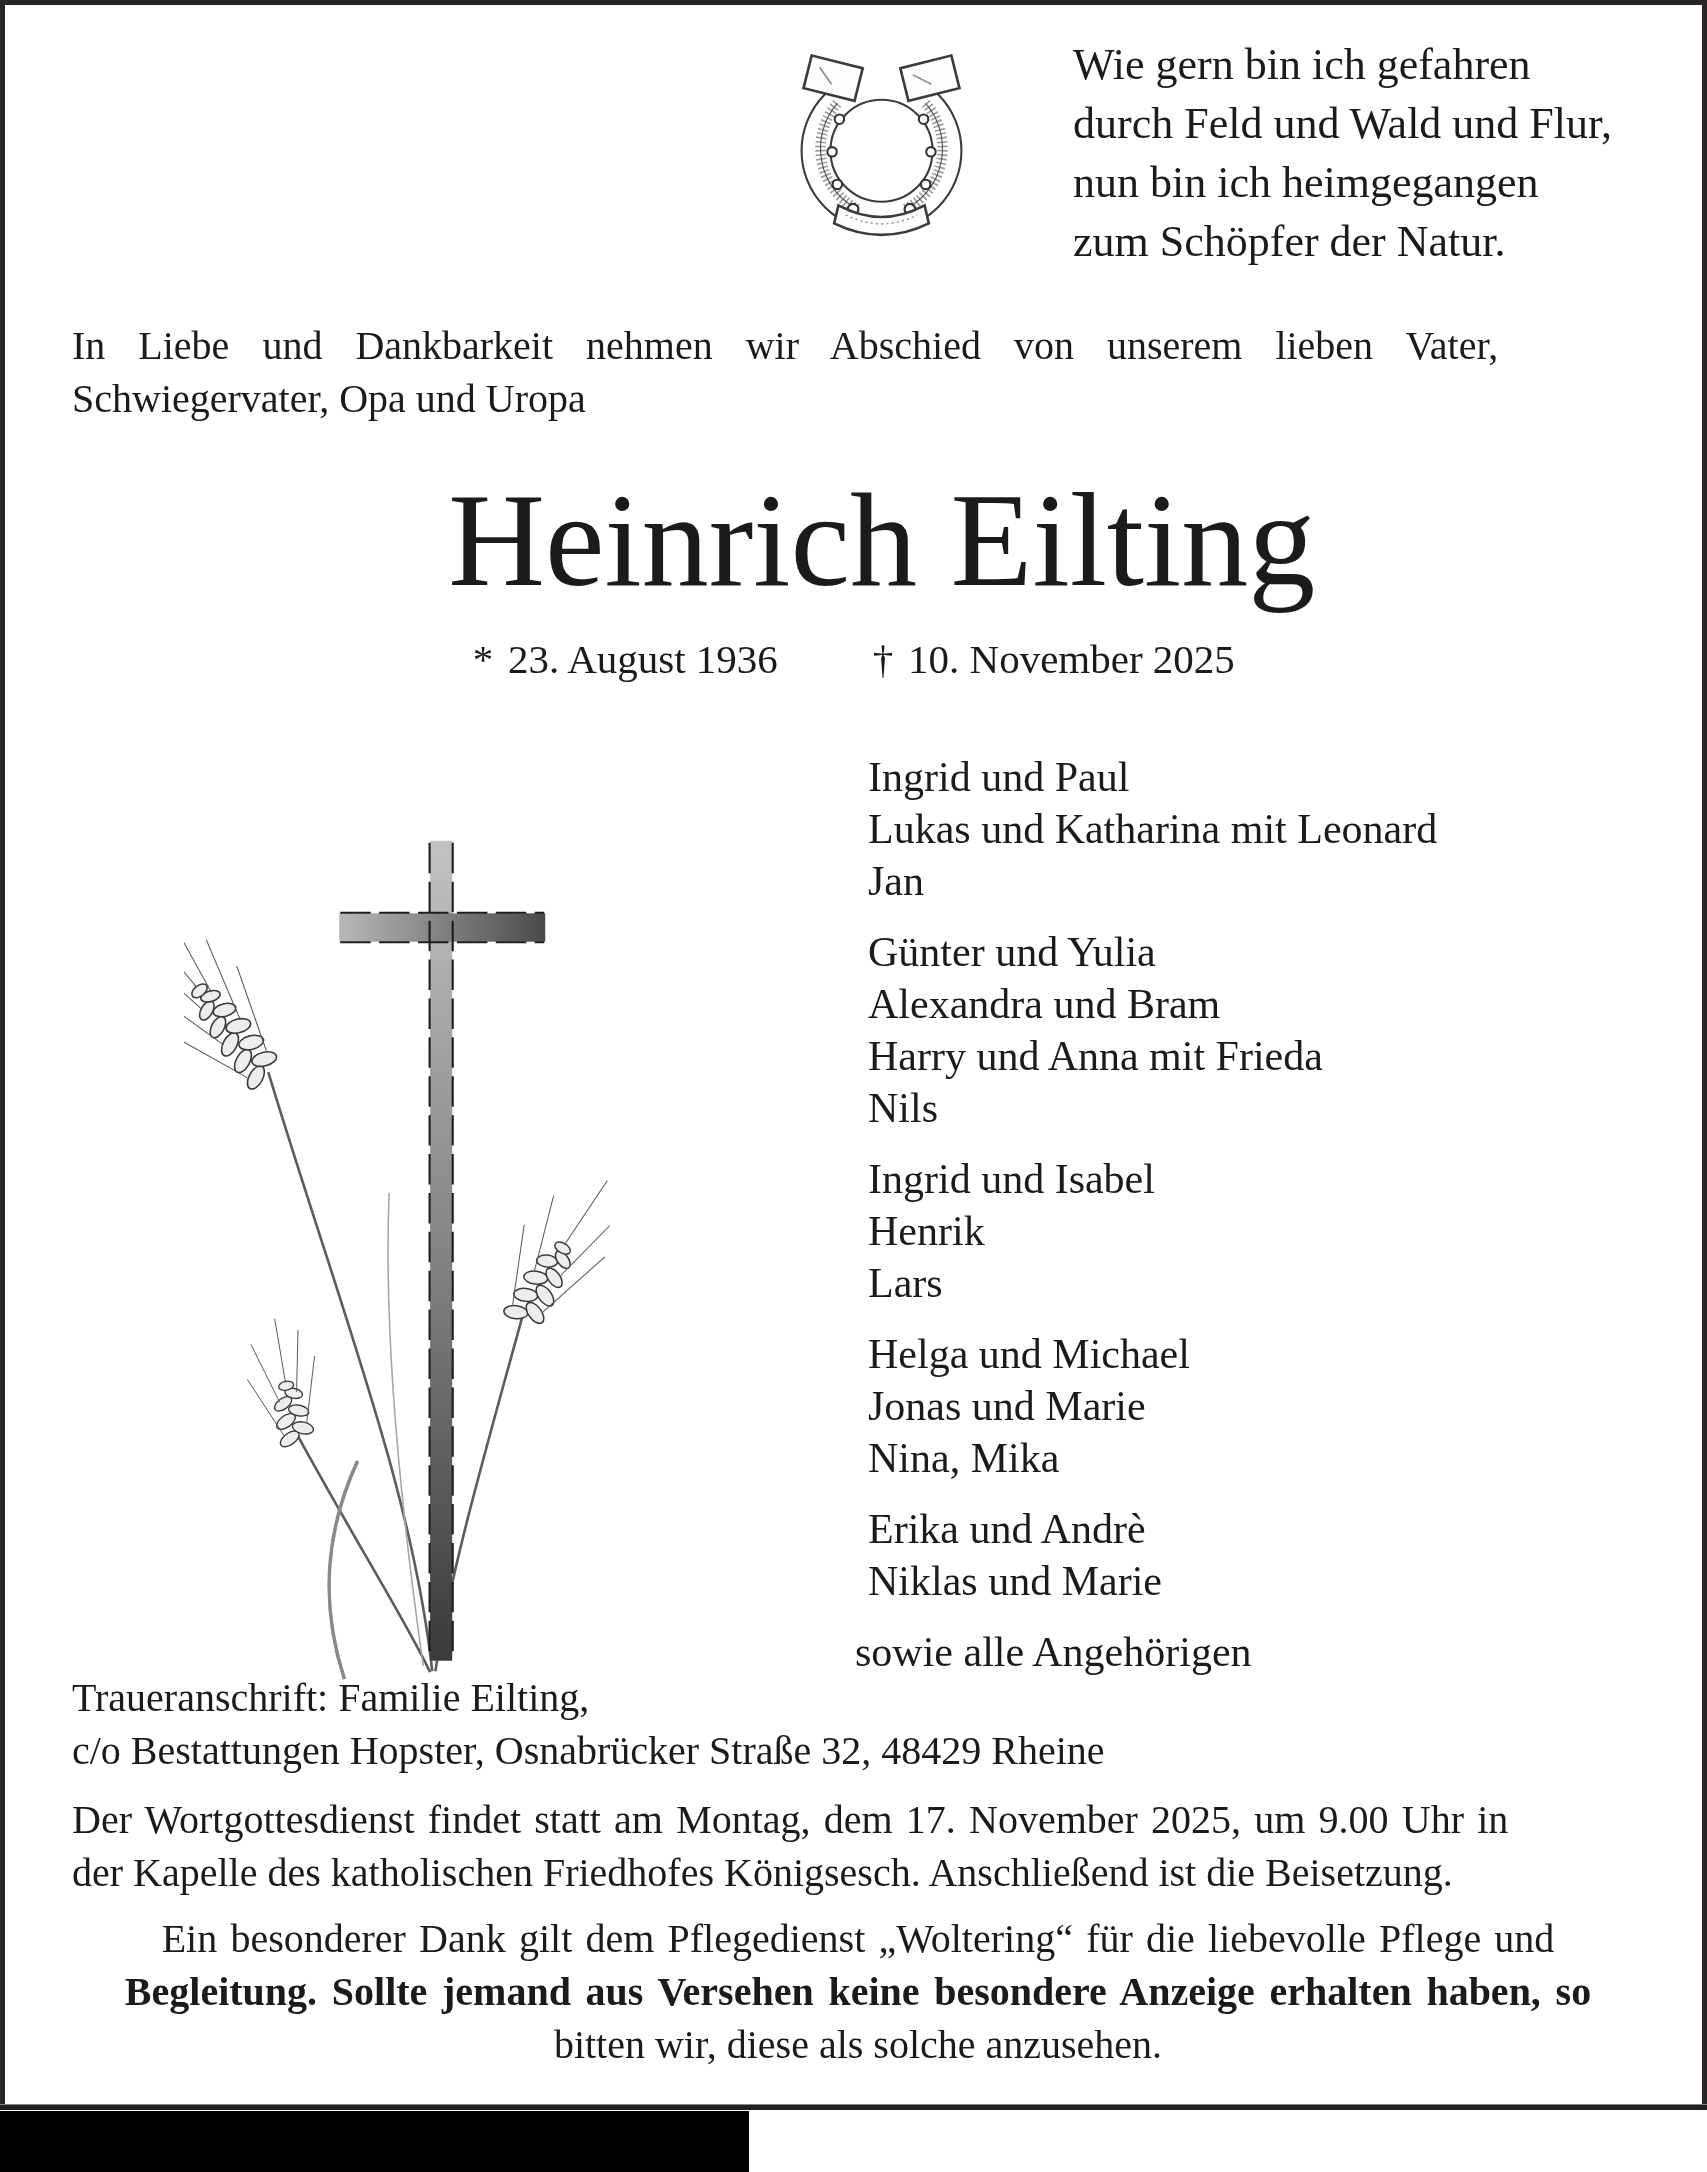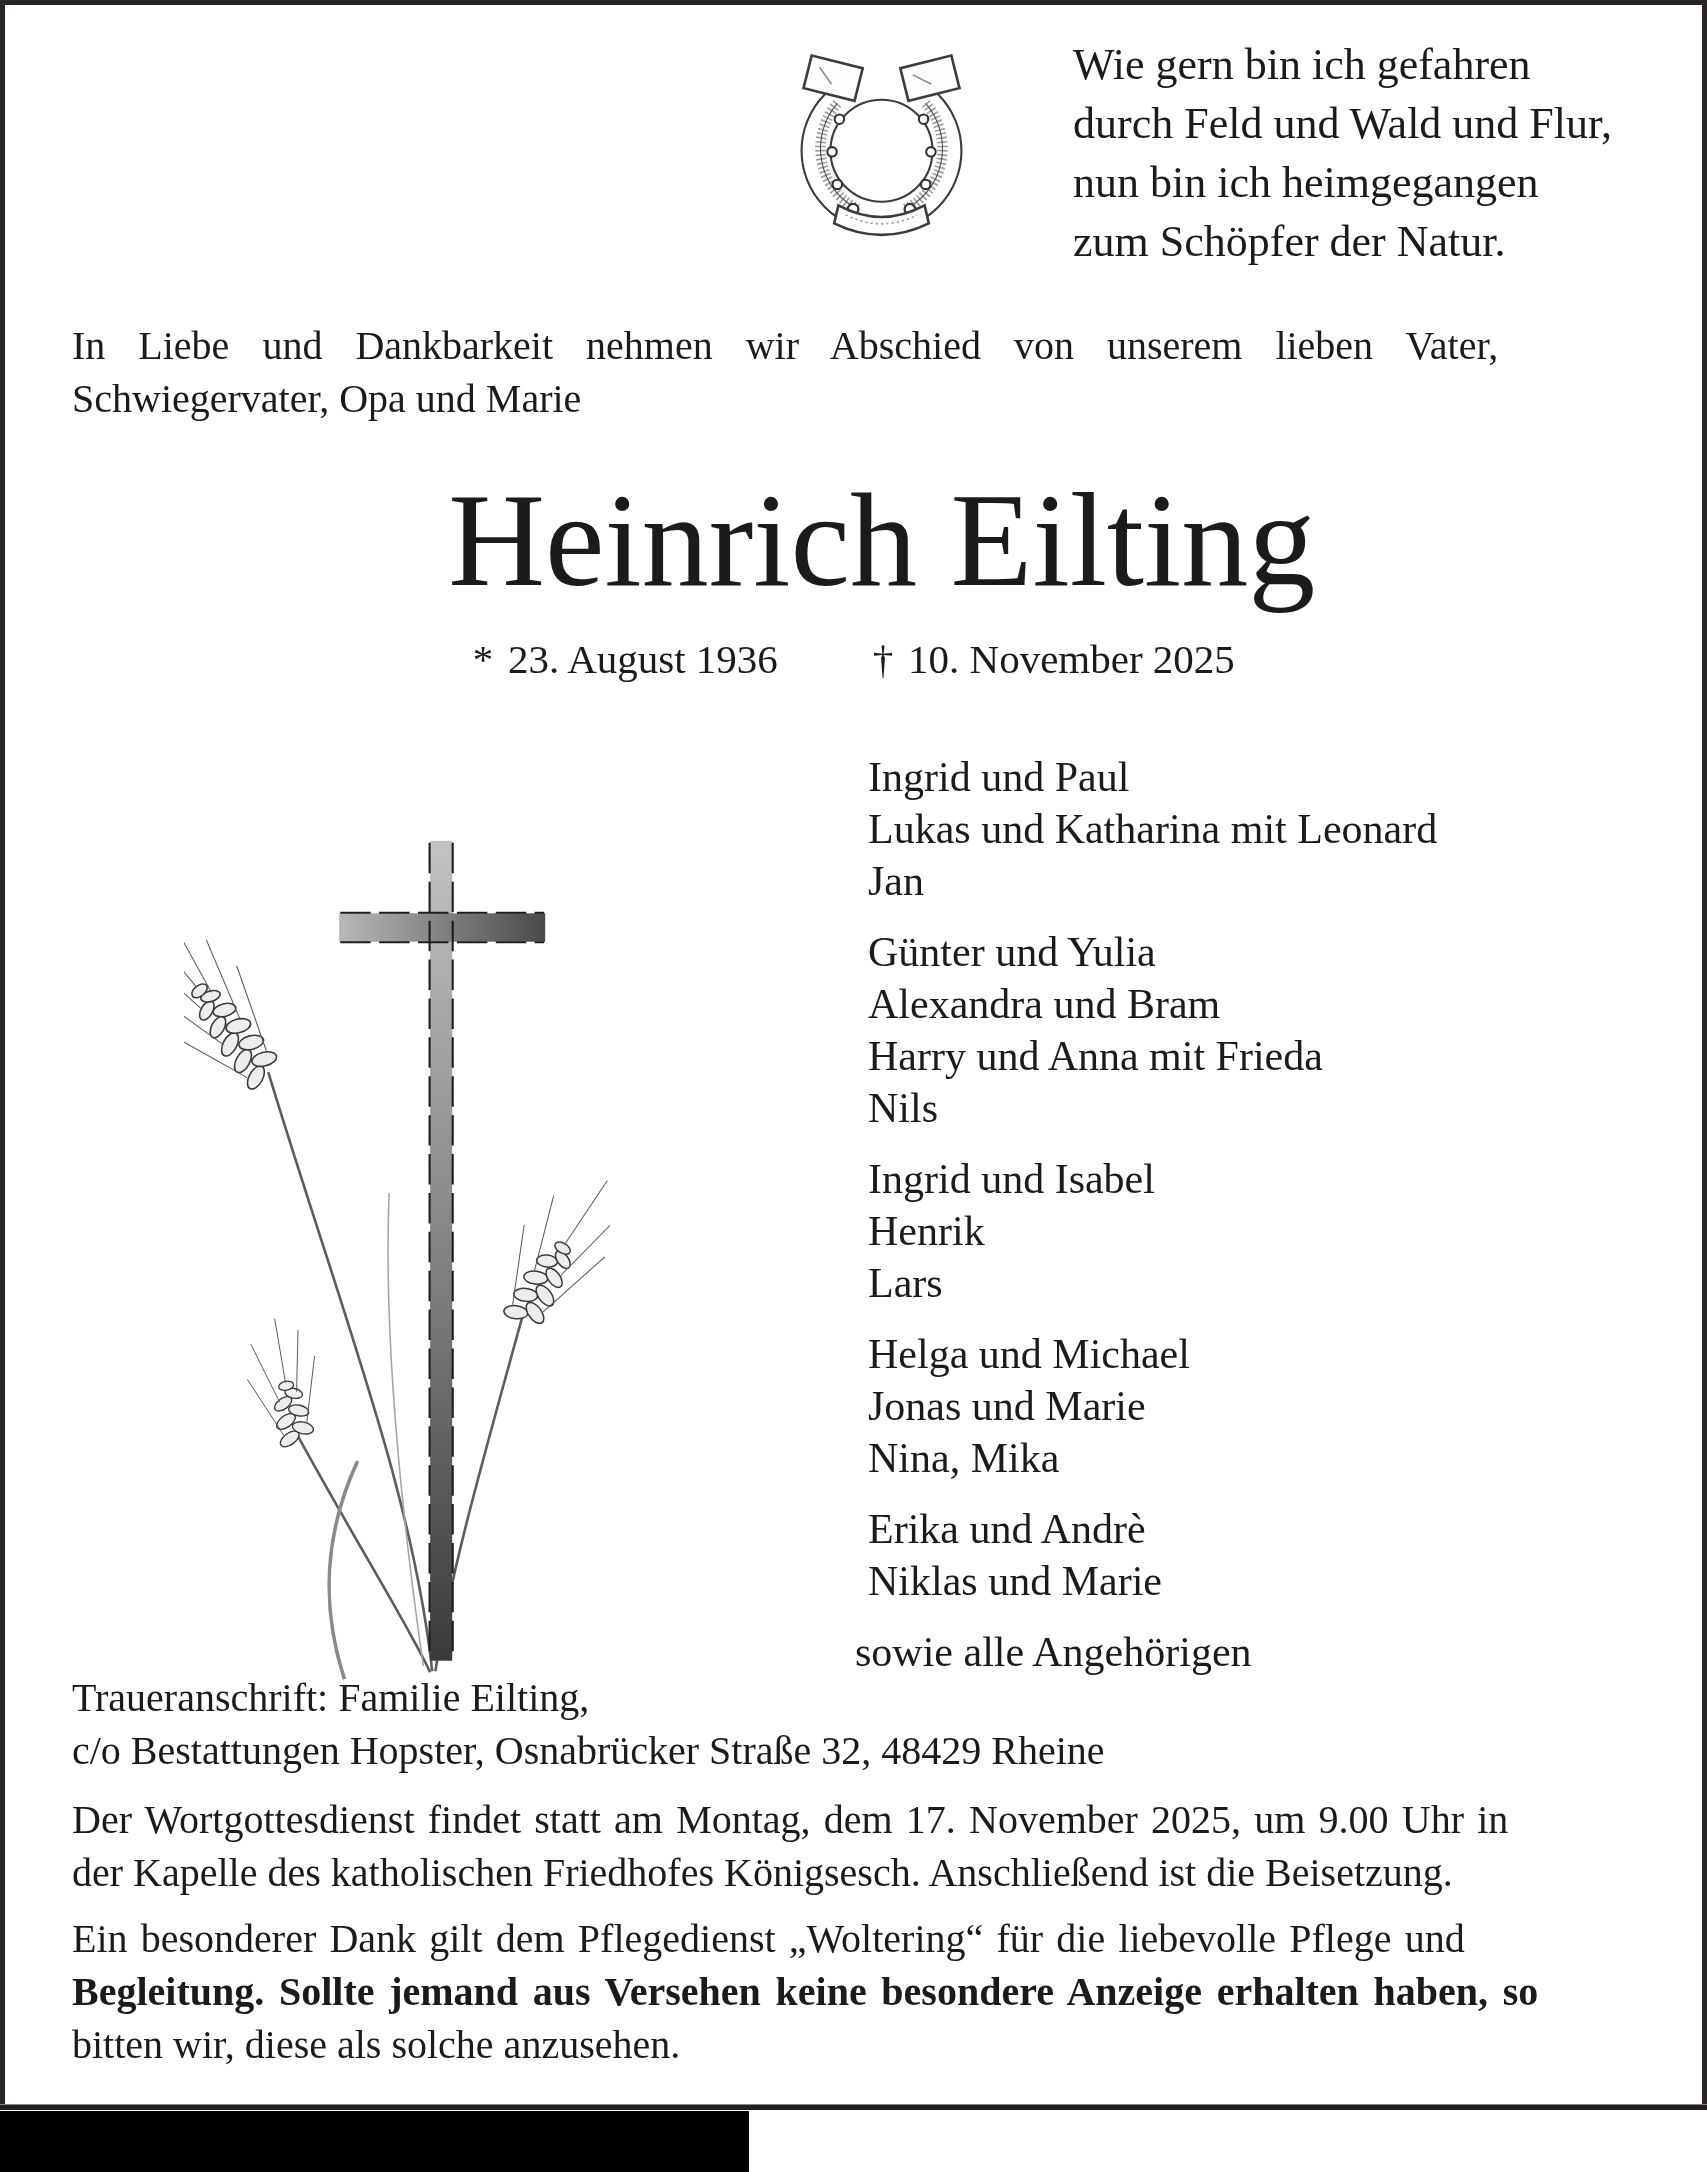--- a/index.html
+++ b/index.html
@@ -63,21 +63,21 @@
   .address {
     left:72px; top:1671px; width:1572px;
     font-size:40px; line-height:53px;
   }
   .service {
     left:72px; top:1793px; width:1572px;
     font-size:40px; line-height:53px;
   }
   .thanks {
     left:72px; top:1912px; width:1572px;
-    font-size:40px; line-height:53px;
+    font-size:40px; line-height:53px;text-align:center;
   }
   .ws-s  { word-spacing:3.2px; }
   .ws-m  { word-spacing:4.7px;font-weight:bold; }
 
   
   .horseshoe-art { position:absolute; left:775px; top:34px; width:213px; height:213px; }
   .wheat-art     { position:absolute; left:184px;  top:825px; width:426px; height:862px; }
 </style>
 </head>
 <body>
@@ -126,21 +126,21 @@
 
   <div class="tblock quote">
     <span class="line">Wie gern bin ich gefahren</span>
     <span class="line">durch Feld und Wald und Flur,</span>
     <span class="line">nun bin ich heimgegangen</span>
     <span class="line">zum Schöpfer der Natur.</span>
   </div>
 
   <div class="tblock intro">
     <span class="line ws-intro">In Liebe und Dankbarkeit nehmen wir Abschied von unserem lieben Vater,</span>
-    <span class="line">Schwiegervater, Opa und Marie</span>
+    <span class="line">Schwiegervater, Opa und Uropa</span>
   </div>
 
   <h1 class="tblock deceased-name">Heinrich Eilting</h1>
 
   <div class="tblock dates">
     <span class="date-item">
       <span>*</span>
       <span>23. August 1936</span>
     </span>
     <span class="date-item">

